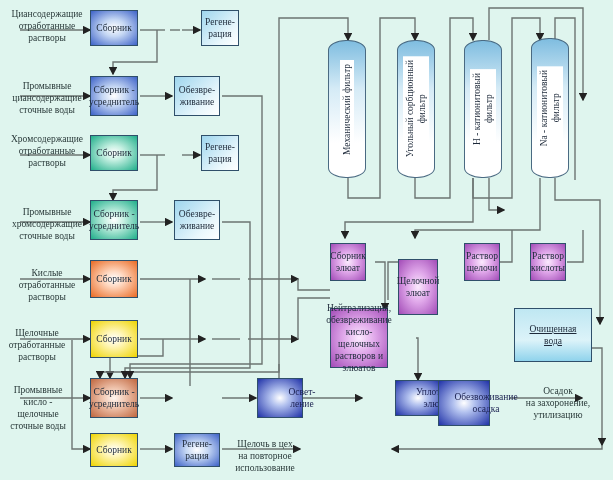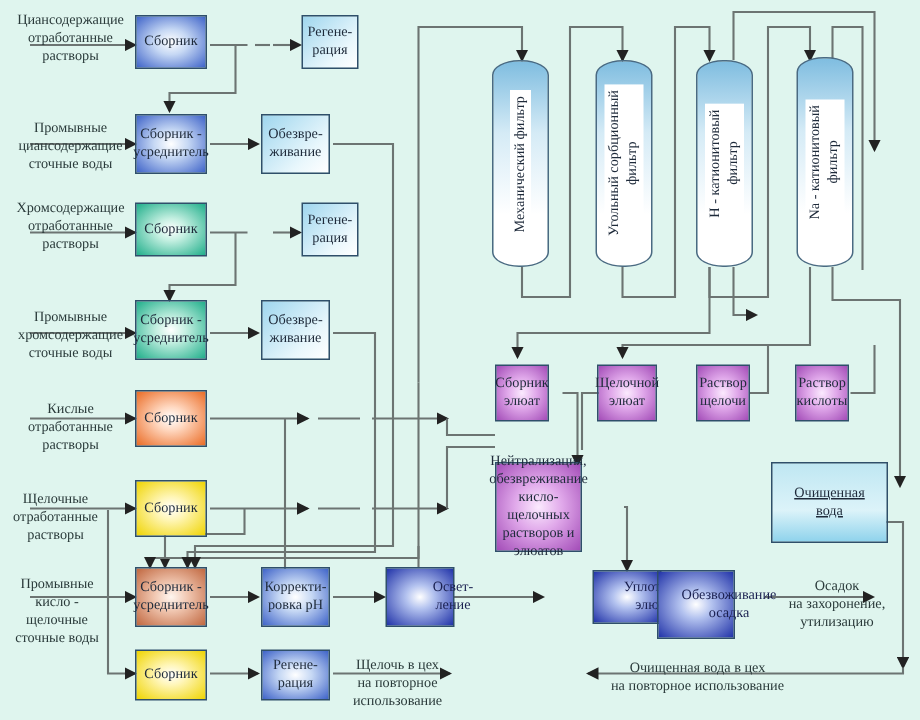--- a/index.html
+++ b/index.html
@@ -155,22 +155,20 @@
   <div class="box yellow" style="left:90px;top:433px;width:48px;height:34px">Сборник</div>
 
   <div class="box lblue" style="left:201px;top:10px;width:38px;height:36px">Регене-
 рация</div>
   <div class="box lblue" style="left:174px;top:76px;width:46px;height:40px">Обезвре-
 живание</div>
   <div class="box lblue" style="left:201px;top:135px;width:38px;height:36px">Регене-
 рация</div>
   <div class="box lblue" style="left:174px;top:200px;width:46px;height:40px">Обезвре-
 живание</div>
-  <div class="box blue" style="left:174px;top:378px;width:46px;height:40px">Корректи-
-ровка рН</div>
   <div class="box blue" style="left:174px;top:433px;width:46px;height:34px">Регене-
 рация</div>
   <div class="box dblue" style="left:257px;top:378px;width:46px;height:40px">Освет-
 ление</div>
 
   <div class="column" style="left:328px;top:40px;width:38px;height:138px">
       <span class="vtext">Механический фильтр</span>
     </div>
   <div class="column" style="left:397px;top:40px;width:38px;height:138px">
       <span class="vtext">Угольный сорбционный
@@ -180,21 +178,21 @@
       <span class="vtext">Н - катионитовый
 фильтр</span>
     </div>
   <div class="column" style="left:531px;top:38px;width:38px;height:140px">
       <span class="vtext">Na - катионитовый
 фильтр</span>
     </div>
 
   <div class="box purple" style="left:330px;top:243px;width:36px;height:38px">Сборник
 элюат</div>
-  <div class="box purple" style="left:398px;top:243px;width:40px;height:38px">Щелочной
+  <div class="box purple" style="left:398px;top:259px;width:40px;height:56px">Щелочной
 элюат</div>
   <div class="box purple" style="left:464px;top:243px;width:36px;height:38px">Раствор
 щелочи</div>
   <div class="box purple" style="left:530px;top:243px;width:36px;height:38px">Раствор
 кислоты</div>
   <div class="box purple" style="left:330px;top:308px;width:58px;height:60px">Нейтрализация,
 обезвреживание
 кисло-щелочных
 растворов и элюатов</div>
   <div class="box clean" style="left:514px;top:308px;width:78px;height:54px">Очищенная
@@ -204,15 +202,13 @@
 элюатов</div>
   <div class="box dblue" style="left:438px;top:380px;width:52px;height:46px">Обезвоживание
 осадка</div>
 
   <div class="label" style="left:226px;top:438px;width:78px"><span style="white-space:pre-line">Щелочь в цех
 на повторное
 использование</span></div>
   <div class="label" style="left:518px;top:385px;width:80px"><span style="white-space:pre-line">Осадок
 на захоронение,
 утилизацию</span></div>
-  <div class="label" style="left:395px;top:440px;width:140px"><span style="white-space:pre-line">Очищенная вода в цех
-на повторное использование</span></div>
 </div>
 
 </body></html>

